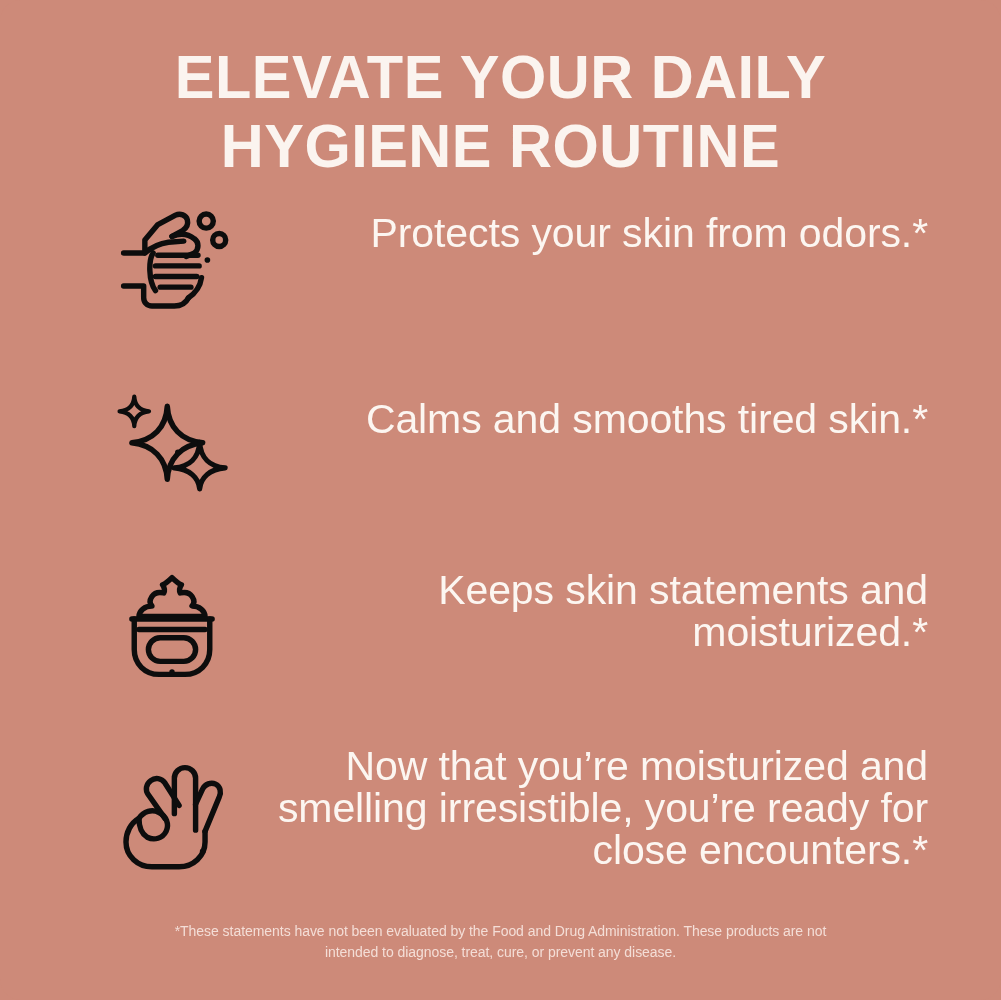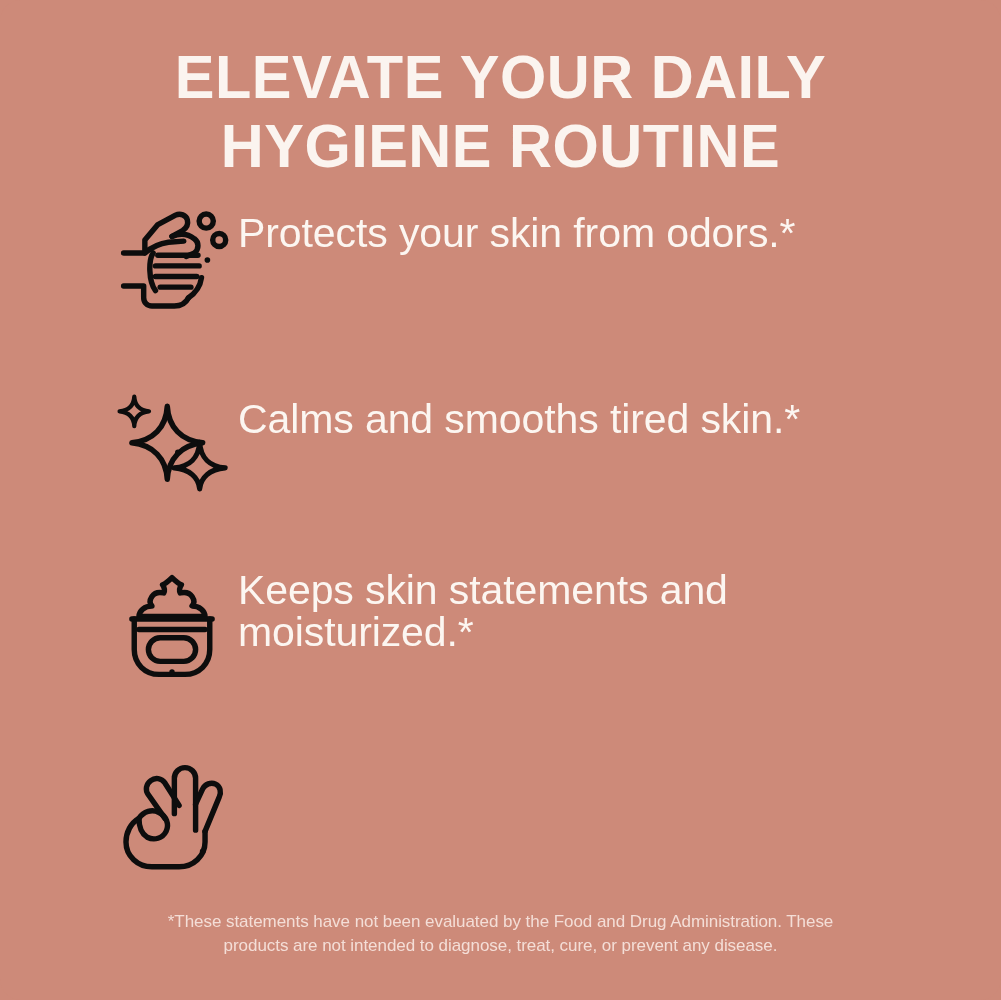--- a/index.html
+++ b/index.html
@@ -54,20 +54,21 @@
     left: 0;
     top: 186px;
     width: 1001px;
   }
   .benefit-row {
     display: flex;
     align-items: flex-start;
     height: 186px;
     padding-left: 106px;
     box-sizing: border-box;
+    text-align: right;
   }
   .benefit-icon {
     flex: 0 0 132px;
     width: 132px;
     height: 132px;
     display: flex;
     align-items: center;
     justify-content: center;
   }
   .benefit-icon svg {
@@ -104,21 +105,21 @@
     position: absolute;
     left: 0;
     bottom: 24px;
     width: 1001px;
     box-sizing: border-box;
     padding: 0 150px;
     text-align: center;
     color: #f4ded7;
     font-family: "Liberation Sans", sans-serif;
     font-weight: 400;
-    font-size: 17px;
+    font-size: 14px;
     line-height: 1.45;
     letter-spacing: -0.05px;
   }
 </style>
 </head>
 <body>
 
 <div class="poster">
 
   <h1 class="headline">
@@ -203,19 +204,20 @@
           <path d="M44 52 L30 32 C27 28 28 23 32 20 C36 17 41 18 44 22 L56 41"></path>
 
           <path d="M22 52 C26 46 33 44 39 47 C45 50 48 57 45 63 C42 69 35 71 29 68 C24 65 22 59 22 52 Z"></path>
 
           <path d="M22 52 C15 56 11 64 11 72 C11 84 21 93 33 93 L56 93
                    C68 93 78 84 78 72 L78 63"></path>
 
           <circle cx="76" cy="80" r="2.4" fill="#0d0d0d" stroke="none"></circle>
         </svg>
       </span>
+      <span class="benefit-text">Now that you’re moisturized and smelling irresistible, you’re ready for close encounters.*</span>
     </li>
 
   </ul>
 
   <p class="footnote">*These statements have not been evaluated by the Food and Drug Administration. These products are not intended to diagnose, treat, cure, or prevent any disease.</p>
 
 </div>
 
 </body></html>

